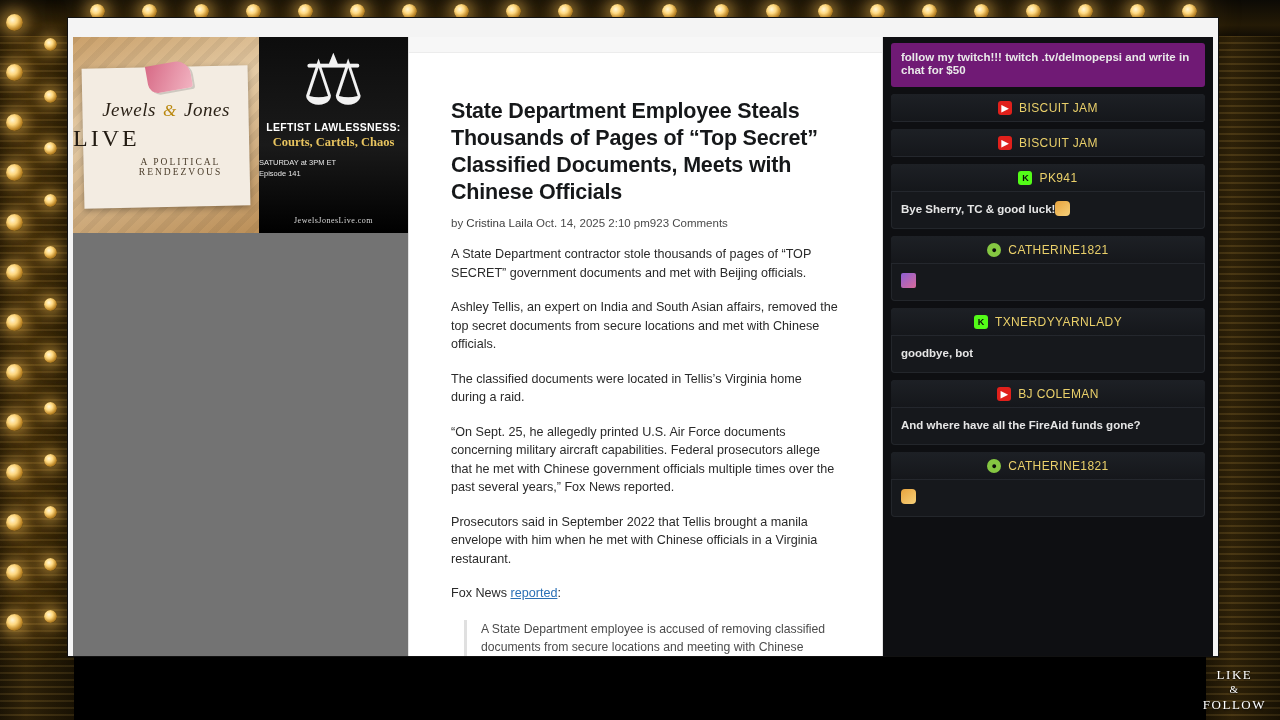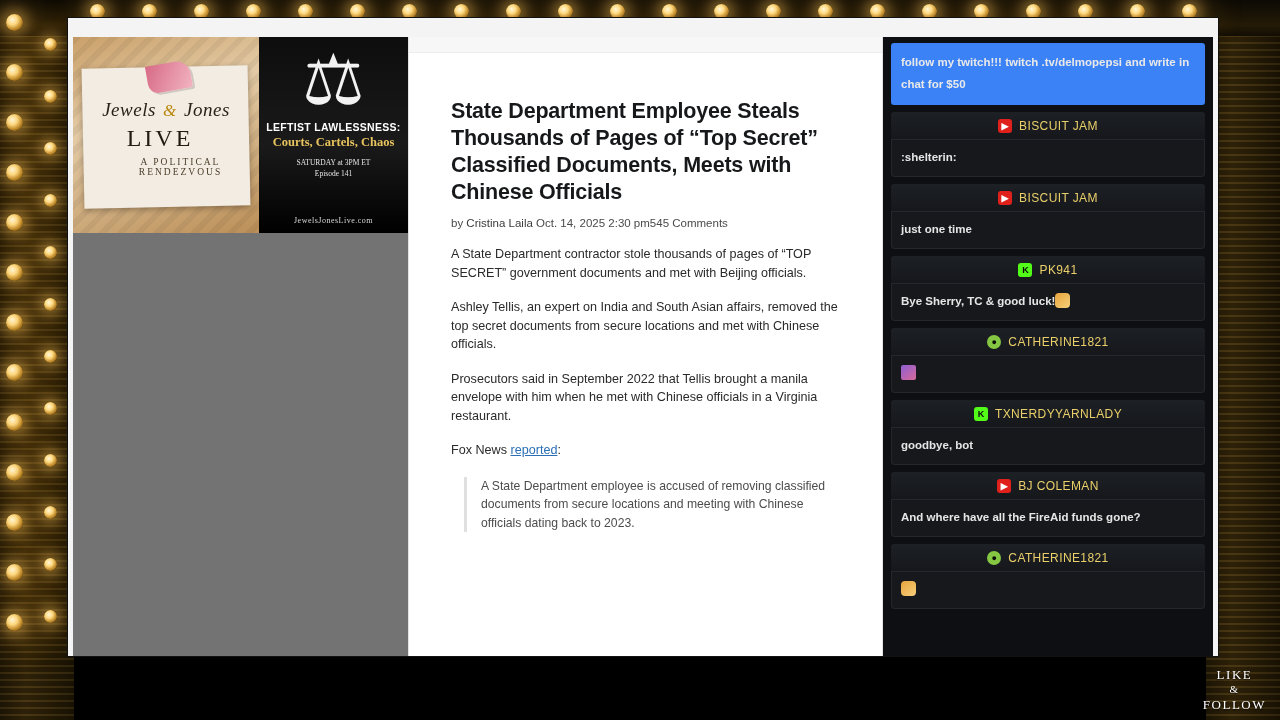--- a/index.html
+++ b/index.html
@@ -121,21 +121,20 @@
   }
   .promo-a .brand .amp {
     display: inline-block;
     color: #b8860b;
     font-size: 17px;
     padding: 0 2px;
   }
   .promo-a .live {
     position: absolute;
     left: 0; right: 12px; top: 88px;
-    text-align: center;
     font-family: "Liberation Serif", serif;
     font-size: 24px;
     letter-spacing: 3px;
     color: #221b12;
   }
   .promo-a .tag {
     position: absolute;
     left: 0; right: 0; top: 120px;
     text-align: center;
     font-family: "Liberation Serif", serif;
@@ -180,25 +179,24 @@
     left: 0; right: 0; top: 98px;
     text-align: center;
     font-size: 12.5px;
     font-weight: bold;
     color: #e8c45f;
     font-family: "Liberation Serif", serif;
   }
   .promo-b .meta {
     position: absolute;
     left: 0; right: 0; top: 120px;
-    text-align: center;
     font-size: 7.5px;
     color: #e6e6e6;
     line-height: 11px;
-    font-family: Liberation Serif, serif;
+    font-family: Liberation Sans, sans-serif;
   }
   .promo-b .site {
     position: absolute;
     left: 0; right: 0; bottom: 8px;
     text-align: center;
     font-size: 8px;
     color: #d9d9d9;
     font-family: "Liberation Serif", serif;
     letter-spacing: 0.5px;
   }
@@ -259,24 +257,24 @@
   
   .chat-col {
     flex: 0 0 330px;
     width: 330px;
     background: #0e0f12;
     padding: 6px 8px 0 8px;
     box-sizing: border-box;
     overflow: hidden;
   }
   .chat-note {
-    background: #3b82f6;
+    background: #701a75;
     color: #e9e9e9;
     font-size: 11.5px;
-    line-height: 22px;
+    line-height: 13px;
     font-weight: bold;
     padding: 8px 10px 10px 10px;
     border-radius: 3px;
   }
   .chat-msg {
     margin-top: 7px;
     border-radius: 4px;
     overflow: hidden;
     background: #16181c;
     box-shadow: inset 0 0 0 1px #23262b;
@@ -437,54 +435,54 @@
       </div>
 
       <div class="article-col">
         <div class="topbar"></div>
 
         <h1 class="headline">State Department Employee Steals Thousands of Pages of “Top Secret” Classified Documents, Meets with Chinese Officials</h1>
 
         <div class="byline">
           <span>by</span>
           <span class="author">Cristina Laila</span>
-          <span>Oct. 14, 2025 2:30 pm</span><span>545 Comments</span>
+          <span>Oct. 14, 2025 2:10 pm</span><span>923 Comments</span>
         </div>
 
         <p class="body-p">A State Department contractor stole thousands of pages of “TOP SECRET” government documents and met with Beijing officials.</p>
         <p class="body-p">Ashley Tellis, an expert on India and South Asian affairs, removed the top secret documents from secure locations and met with Chinese officials.</p>
+        <p class="body-p">The classified documents were located in Tellis’s Virginia home during a raid.</p>
+        <p class="body-p">“On Sept. 25, he allegedly printed U.S. Air Force documents concerning military aircraft capabilities. Federal prosecutors allege that he met with Chinese government officials multiple times over the past several years,” Fox News reported.</p>
         <p class="body-p">Prosecutors said in September 2022 that Tellis brought a manila envelope with him when he met with Chinese officials in a Virginia restaurant.</p>
 
         <p class="body-p">
           <span>Fox News </span><a class="link" href="#">reported</a><span>:</span>
         </p>
 
         <blockquote class="quote">
           <p>A State Department employee is accused of removing classified documents from secure locations and meeting with Chinese officials dating back to 2023.</p>
 
         </blockquote>
       </div>
 
       <div class="chat-col">
         <div class="chat-note">follow my twitch!!! twitch .tv/delmopepsi and write in chat for $50</div>
 
         <div class="chat-msg">
           <div class="chat-head">
             <span class="plat youtube">▶</span>
             <span class="chat-user">BISCUIT JAM</span>
           </div>
-          <div class="chat-body">:shelterin:</div>
         </div>
 
         <div class="chat-msg">
           <div class="chat-head">
             <span class="plat youtube">▶</span>
             <span class="chat-user">BISCUIT JAM</span>
           </div>
-          <div class="chat-body">just one time</div>
         </div>
 
         <div class="chat-msg">
           <div class="chat-head">
             <span class="plat kick">K</span>
             <span class="chat-user">PK941</span>
           </div>
           <div class="chat-body"><span>Bye Sherry, TC &amp; good luck!</span><span class="emote wave"></span></div>
         </div>
 

